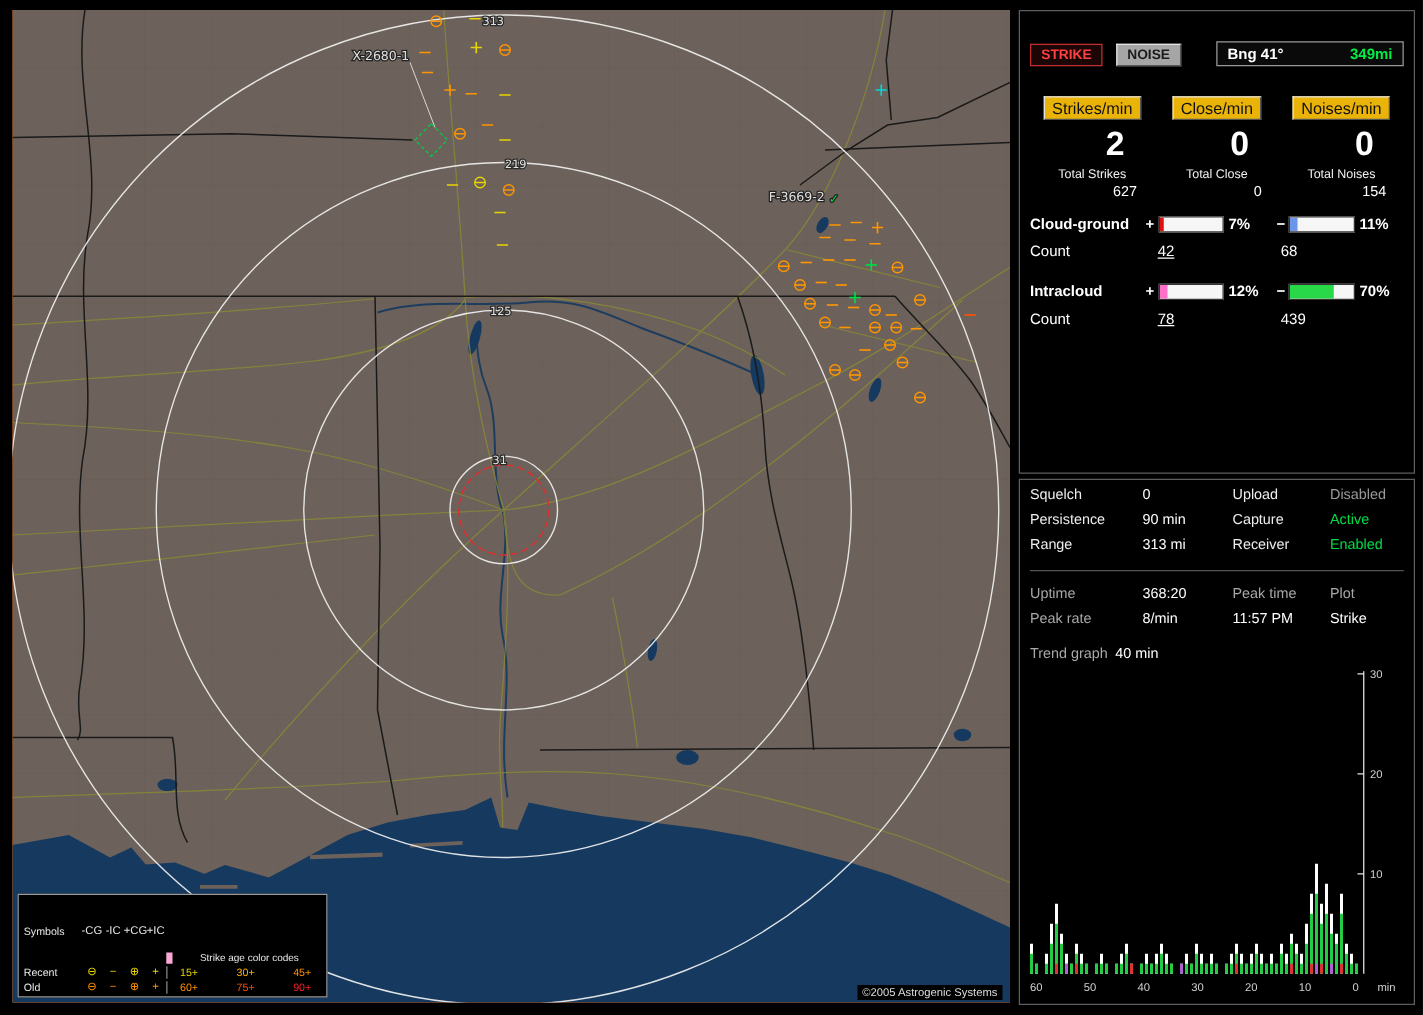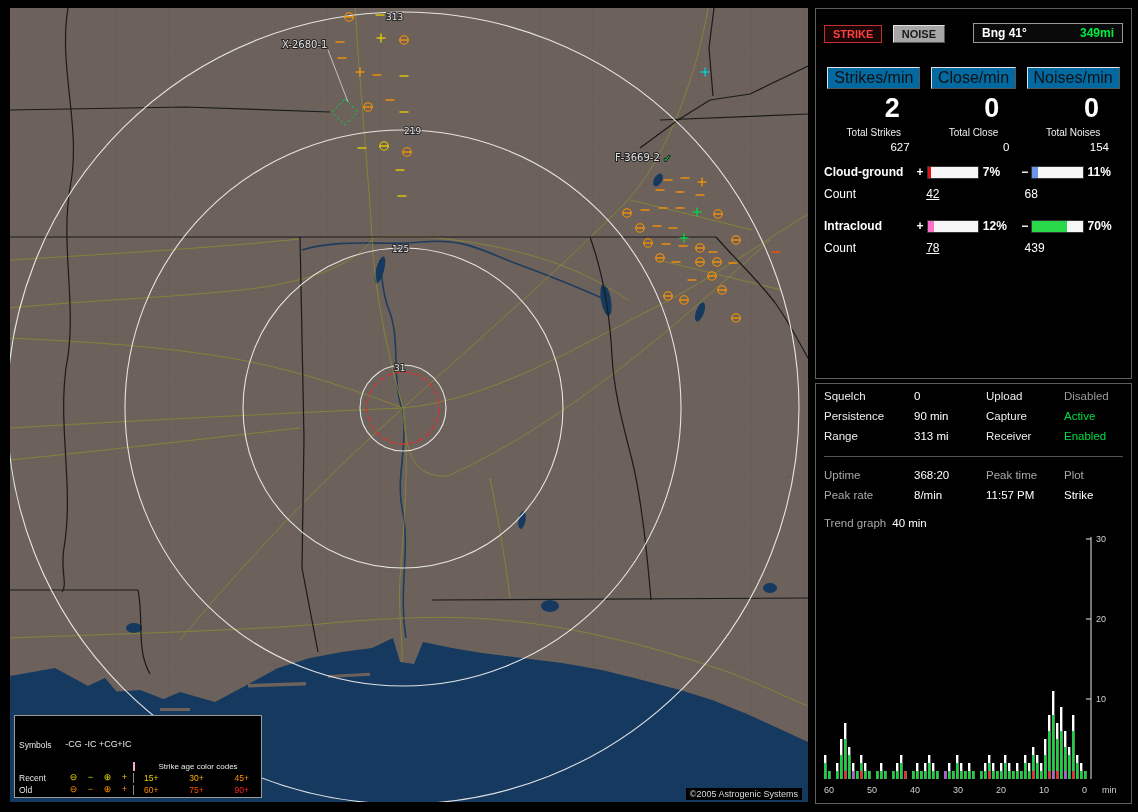--- a/index.html
+++ b/index.html
@@ -11,41 +11,41 @@
   .map svg.geo{display:block;}
   .ring-label{font:9px "DejaVu Sans",sans-serif;fill:#e2e2e2;paint-order:stroke;stroke:#2a2a2a;stroke-width:2px;}
   .map-label{font:10px "DejaVu Sans",sans-serif;paint-order:stroke;stroke:#222;stroke-width:2px;}
 
   .legend{position:absolute;left:4px;bottom:4px;width:248px;background:#000;border:1px solid #9a9a9a;padding:2px 4px;box-sizing:border-box;}
   #legend-grid{display:grid;grid-template-columns:46px 17px 17px 17px 17px 1fr;row-gap:1px;align-items:center;}
   .lg-h{color:#e8e8e8;font-size:8px;}
   .lg-l{color:#e8e8e8;font-size:8.5px;}
   .lg-c{text-align:center;font-size:9px;line-height:11px;}
   .lg-ages{display:flex;justify-content:space-between;padding:0 8px 0 10px;border-left:1px solid #888;font-size:8.5px;}
-  .lg-age-hdr{border-left:2px solid #f9a8d4;text-align:center;padding-left:4px;margin-top:44px;}
+  .lg-age-hdr{border-left:5px solid #f9a8d4;text-align:center;padding-left:4px;margin-top:44px;}
 
   .credit{position:absolute;right:6px;bottom:2px;color:#dcdcdc;font-size:9px;background:#000;padding:1px 4px;}
 
   
   .sidebar{position:absolute;left:815px;top:8px;width:317px;height:796px;display:flex;flex-direction:column;gap:4px;}
   .panel{background:#000;border:1px solid #5e5e5e;box-sizing:border-box;}
-  .panel-top{height:375px;padding:12px 8px;}
+  .panel-top{height:375px;padding:22px 8px;}
   .panel-bottom{flex:1;padding:6px 8px;}
 
   .toprow{display:flex;align-items:center;justify-content:space-between;margin-top:2px;}
   .btn{font-family:"Liberation Sans",sans-serif;font-size:11px;font-weight:bold;padding:2px 8px;cursor:pointer;}
   .btn.strike{background:#1b0505;color:#ff4040;border:1px solid #c03030;margin-right:6px;}
   .btn.noise{background:#a6a6a6;color:#1a1a1a;border:1px solid;border-color:#e3e3e3 #555 #555 #e3e3e3;}
   .bng{width:132px;display:flex;justify-content:space-between;align-items:center;background:#0a0a0a;border:1px solid #999;padding:2px 8px;font-size:12px;font-weight:bold;}
   .bng-val{color:#fff;}
   .bng-rng{color:#00ee44;}
 
   .ratecols{display:flex;margin-top:24px;}
   .ratecols .col{width:33.33%;display:flex;flex-direction:column;align-items:stretch;}
-  .ratebtn{align-self:center;background:#0369a1;color:#111;font-size:16px;border:1px solid;border-color:#e3e3e3 #555 #555 #e3e3e3;padding:1px 6px;cursor:pointer;font-family:"Liberation Sans",sans-serif;}
+  .ratebtn{align-self:center;background:#eab308;color:#111;font-size:13px;border:1px solid;border-color:#e3e3e3 #555 #555 #e3e3e3;padding:1px 6px;cursor:pointer;font-family:"Liberation Sans",sans-serif;}
   .bignum{color:#fff;font-size:27px;font-weight:bold;text-align:right;padding-right:24px;height:36px;line-height:38px;}
   .totlab{color:#f0f0f0;font-size:10px;text-align:center;margin-top:2px;}
   .totval{color:#fff;font-size:11.5px;text-align:right;padding-right:14px;margin-top:3px;}
 
   .dist-title{color:#b8b8b8;font-size:11.5px;margin-top:30px;border-bottom:1px solid #8a8a8a;padding-bottom:4px;}
   .dist-row{display:flex;align-items:center;margin-top:12px;font-size:12px;color:#fff;}
   .dist-label{width:96px;}
   .bold{font-weight:bold;}
   .sign{width:14px;text-align:center;font-weight:bold;}
   .bar{display:inline-block;width:54px;height:11px;background:#f6f6f6;border:1px solid #333;overflow:hidden;}

